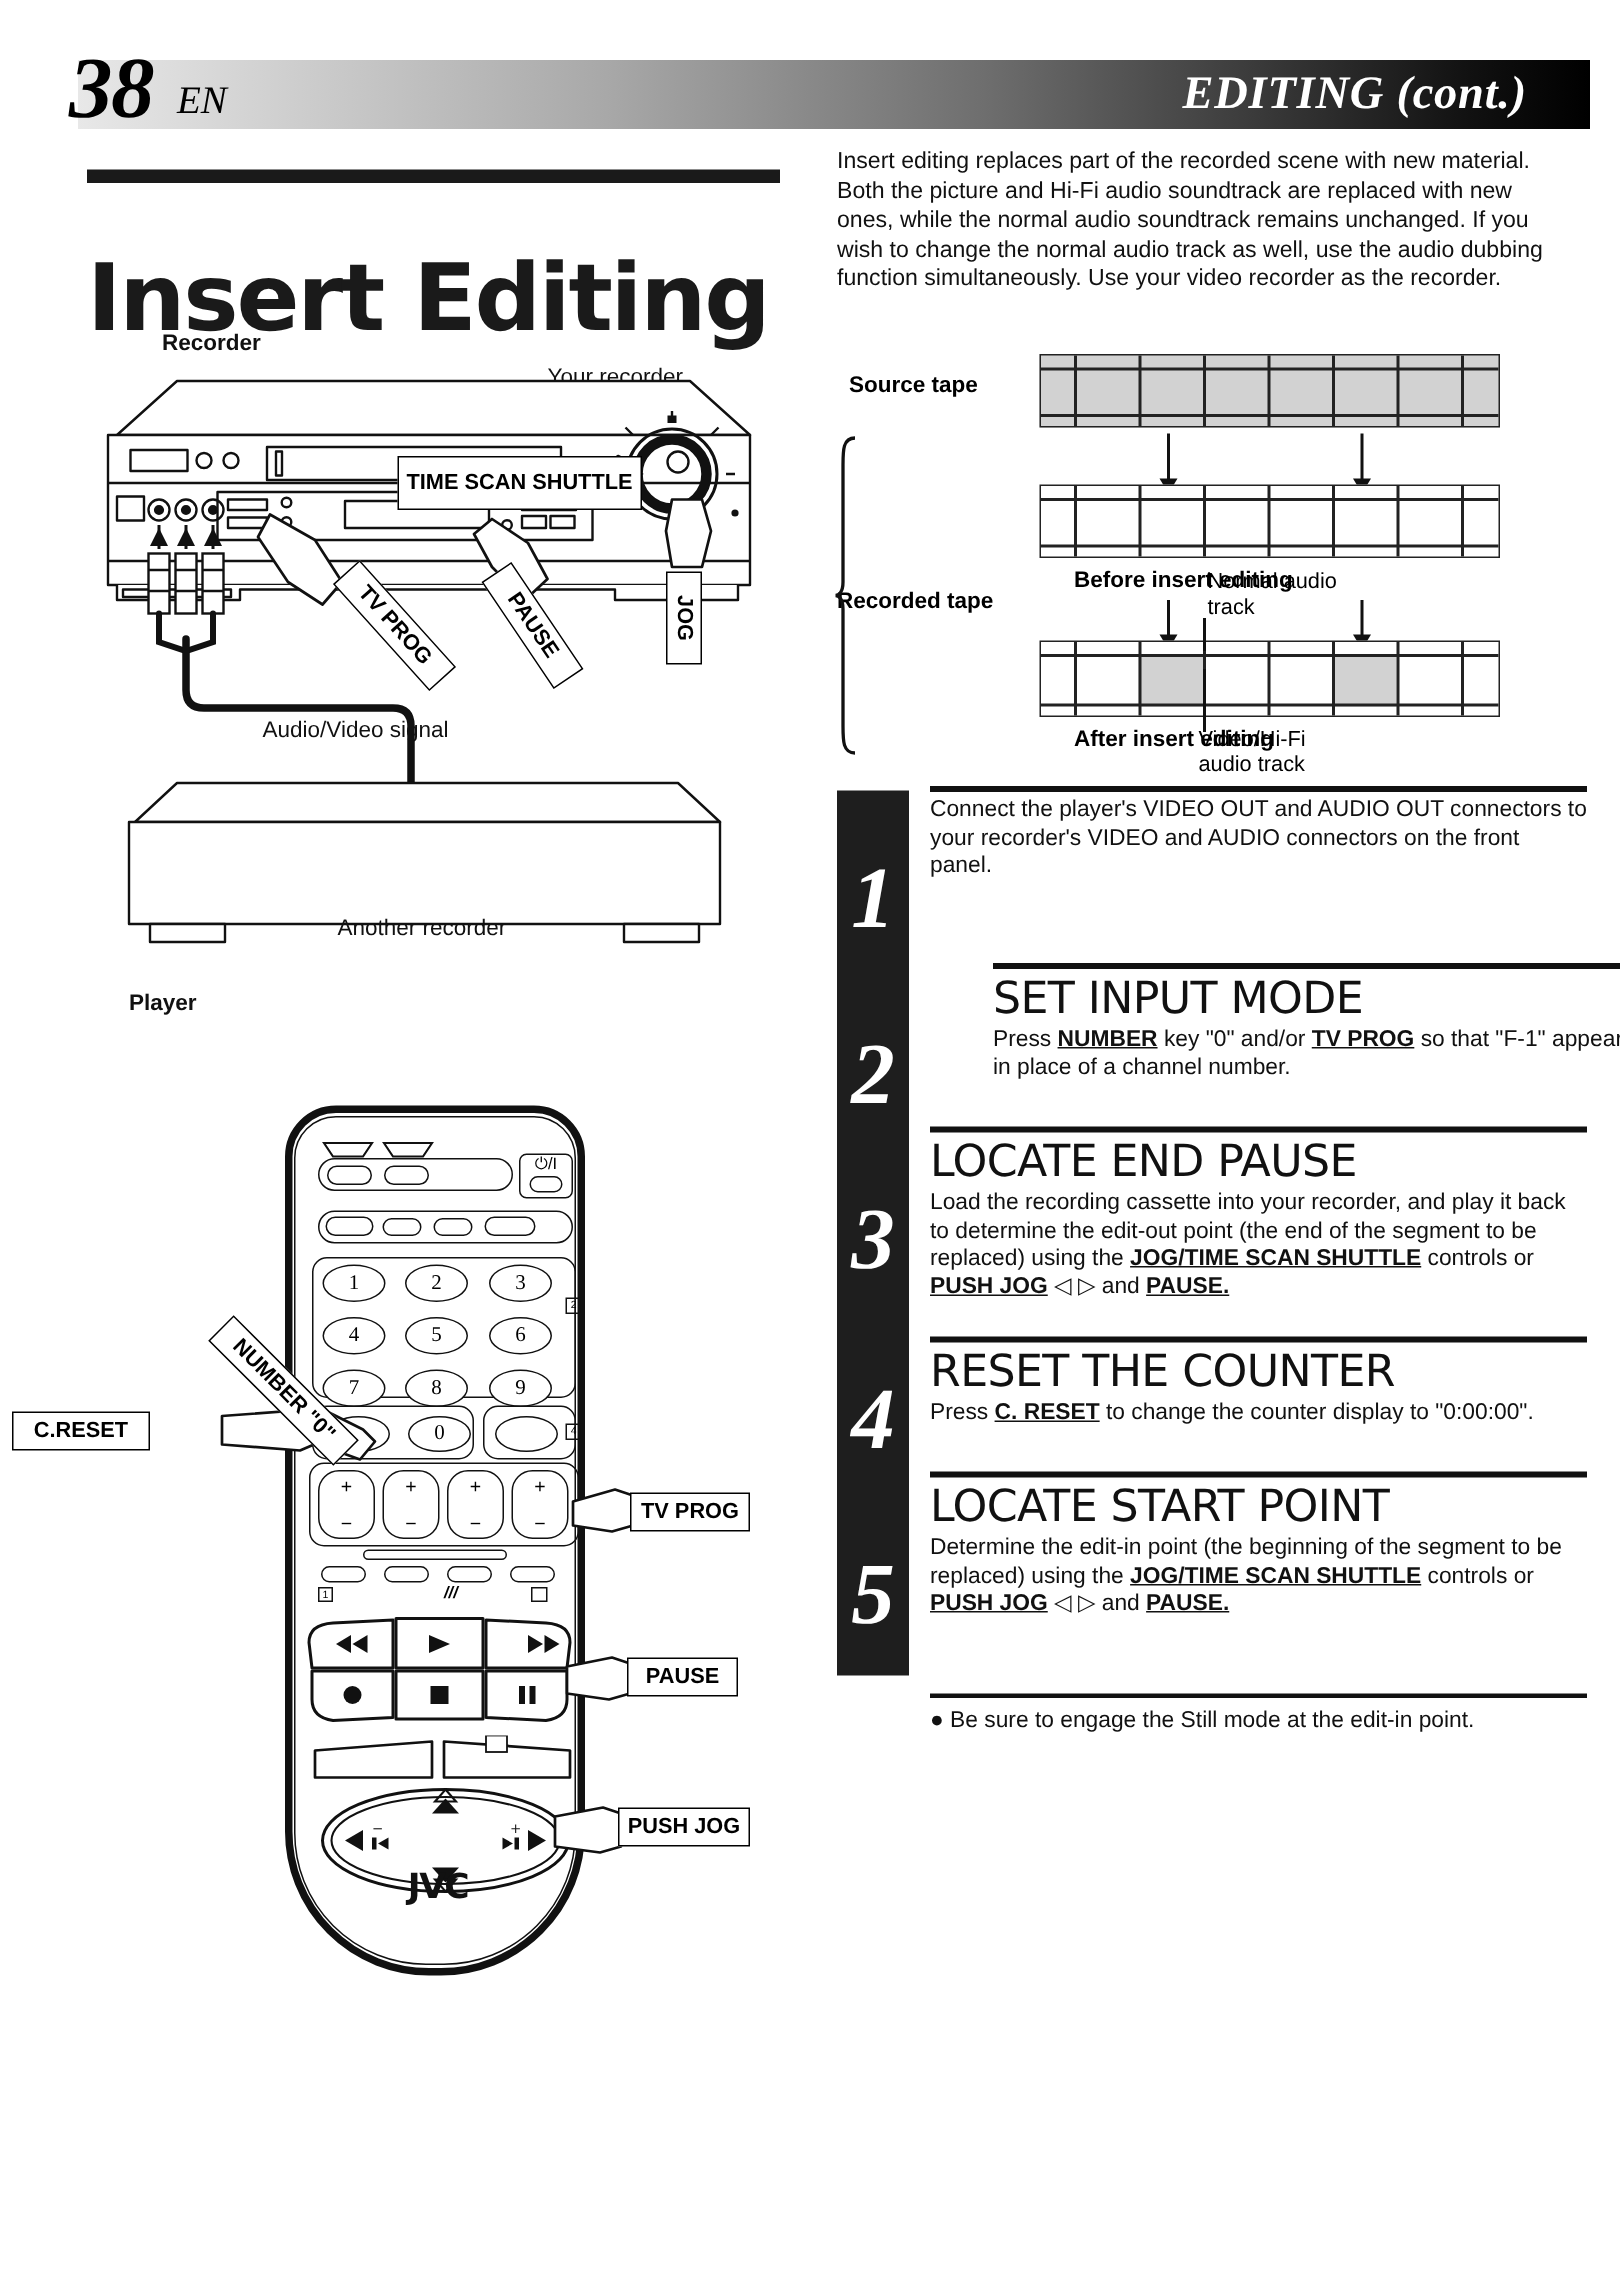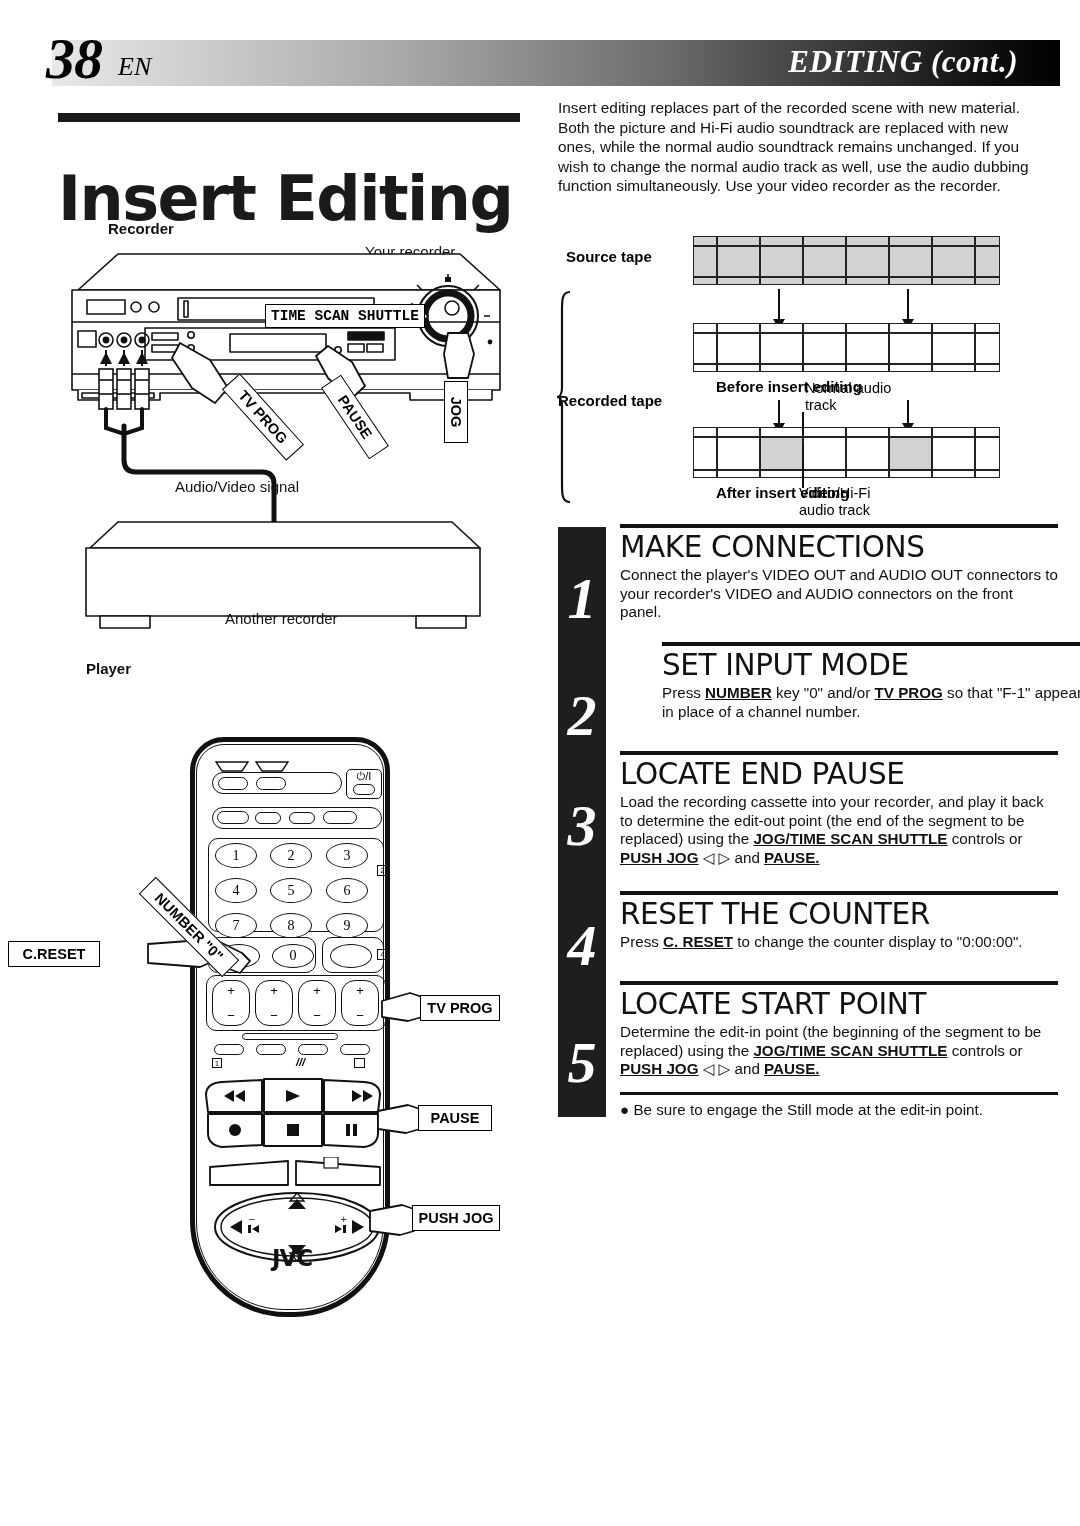--- a/index.html
+++ b/index.html
@@ -85,21 +85,21 @@
   .step{ position:absolute; left:62px; width:438px; }
   .step-rule{ height:4px; background:#111; margin-bottom:3px; }
   .step-head{
     font-family:"DejaVu Sans", sans-serif;
     font-weight:400; font-size:29.5px; line-height:33px; letter-spacing:-0.4px; color:#111;
   }
   .step-body{ font-size:15.2px; line-height:18.6px; color:#111; margin-top:2px; }
   .step-body b{ font-weight:700;text-decoration:underline; }
   #note{
     position:absolute; left:62px; width:438px;
-    font-size:15.2px; line-height:19px; color:#111;
+    font-size:15.2px; line-height:19px; color:#111;margin-top:37px;
   }
   #note .rule{ height:2.6px; background:#111; margin-bottom:5px; }
 
   
   #vcr-area{ position:absolute; left:60px; top:220px; width:500px; height:480px; }
   .ill-label{ position:absolute; font-size:15px; color:#111; }
   .ill-label.bold{ font-weight:700; }
   .callout{
     position:absolute; border:1.8px solid #000; background:#fff;
     font-weight:700; font-size:14.5px; color:#000;
@@ -287,21 +287,21 @@
 
     <svg style="position:absolute; left:0; top:18px;" width="500" height="240" viewBox="0 0 500 240">
       <g fill="#fff" stroke="#111" stroke-width="1.8" stroke-linejoin="round">
         <path d="M310 72 L347 70 L352 66 L360 70 L368 78 L362 86 L350 86 L312 88 Z"></path>
         <path d="M120 105 L150 122 L168 150 L155 165 L132 150 L112 120 Z"></path>
         <path d="M268 108 L292 124 L305 148 L290 162 L268 140 L256 118 Z"></path>
         <path d="M388 95 L408 95 L414 116 L408 140 L388 140 L384 116 Z"></path>
       </g>
     </svg>
 
-    <div class="callout" style="left:205px; top:84px; height:24px;font-family:Liberation Mono, monospace;">TIME SCAN SHUTTLE</div>
+    <div class="callout" style="left:205px; top:84px; height:36px;">TIME SCAN SHUTTLE</div>
     <div class="callout rot" style="left:155px; top:185px; height:24px; width:96px; transform:rotate(48deg);">TV PROG</div>
     <div class="callout rot" style="left:252px; top:185px; height:24px; width:86px; transform:rotate(56deg);">PAUSE</div>
     <div class="callout rot" style="left:365px; top:180px; height:24px; width:62px; transform:rotate(90deg);">JOG</div>
 
     <div class="ill-label" style="left:115px; top:258px;">Audio/Video signal</div>
 
     <svg style="position:absolute; left:0; top:190px;" width="500" height="180" viewBox="0 0 500 180">
       <path d="M64 16 L64 50 Q64 62 76 62 L202 62 Q214 62 214 74 L214 112" fill="none" stroke="#111" stroke-width="5" stroke-linecap="round" stroke-linejoin="round"></path>
     </svg>
 
@@ -468,21 +468,20 @@
     <div id="step-rail"></div>
 
     <div class="step-num" style="top:46px;">1</div>
     <div class="step-num" style="top:163px;">2</div>
     <div class="step-num" style="top:273px;">3</div>
     <div class="step-num" style="top:393px;">4</div>
     <div class="step-num" style="top:510px;">5</div>
 
     <div class="step" style="top:0px;">
       <div class="step-rule"></div>
-      <div class="step-head">MAKE CONNECTIONS</div>
       <div class="step-body">Connect the player's VIDEO OUT and AUDIO OUT connectors to your recorder's VIDEO and AUDIO connectors on the front panel.</div>
     </div>
 
     <div class="step" style="top:118px;margin-left:42px;">
       <div class="step-rule"></div>
       <div class="step-head">SET INPUT MODE</div>
       <div class="step-body">Press <b>NUMBER</b> key "0" and/or <b>TV PROG</b> so that "F-1" appears in place of a channel number.</div>
     </div>
 
     <div class="step" style="top:227px;">

